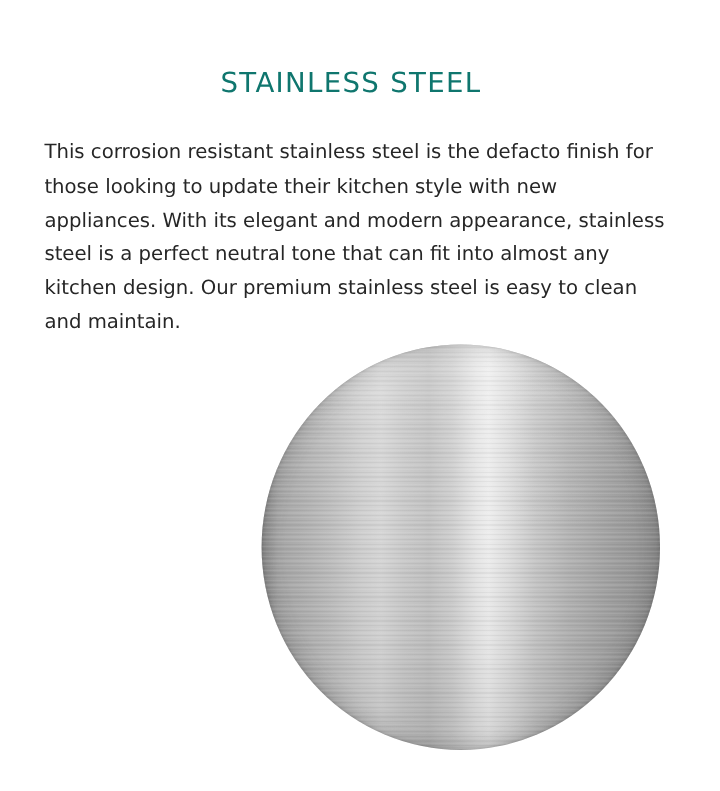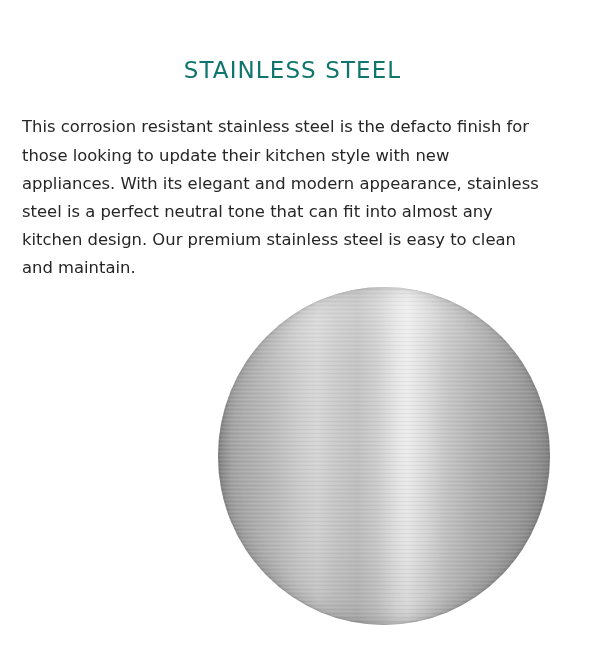--- a/index.html
+++ b/index.html
@@ -34,21 +34,21 @@
     font-size: 23px;
     font-weight: 400;
     letter-spacing: 1.1px;
     color: #0f766e;
     white-space: nowrap;
   }
 
   
   .body-copy {
     position: absolute;
-    left: 22px;
+    left: 37px;
     top: 97px;
     width: 522px;
     font-family: "DejaVu Sans", sans-serif;
     font-size: 16.4px;
     font-weight: 400;
     line-height: 28.2px;
     color: #262626;
     text-align: left;
   }
 

